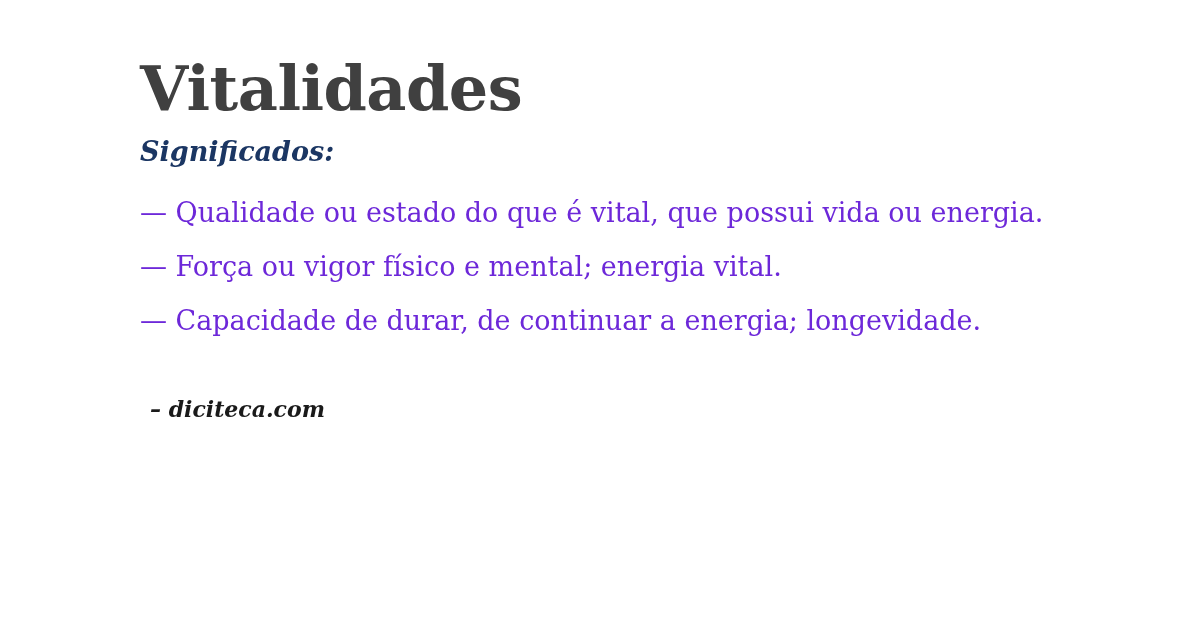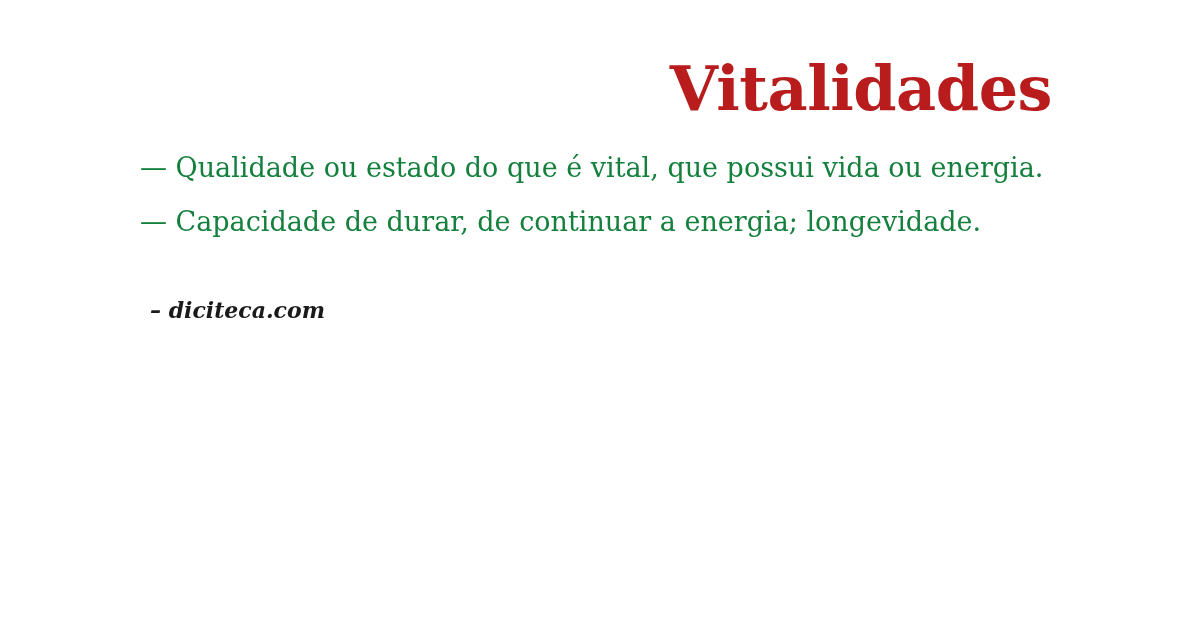--- a/index.html
+++ b/index.html
@@ -28,26 +28,25 @@
     left: 140px;
     top: 0;
     width: 912px;
   }
 
   .entry-title {
     font-family: "DejaVu Serif", "Liberation Serif", serif;
     font-weight: bold;
     font-size: 62px;
     line-height: 1.0;
-    color: #b91c1c;
+    color: #404040;
     margin: 0;
     padding-top: 58px;
     letter-spacing: -0.5px;
     white-space: nowrap;
-    text-align: right;
   }
 
   .meanings-label {
     font-family: "DejaVu Serif", "Liberation Serif", serif;
     font-weight: bold;
     font-style: italic;
     font-size: 27px;
     line-height: 1.0;
     color: #1b3663;
     margin: 0;
@@ -59,21 +58,21 @@
     margin: 0;
     padding: 0;
     padding-top: 30px;
   }
 
   .definition-item {
     font-family: "DejaVu Serif", "Liberation Serif", serif;
     font-weight: normal;
     font-size: 27px;
     line-height: 35px;
-    color: #15803d;
+    color: #6d28d9;
     margin: 0 0 19px 0;
     padding: 0;
     text-align: left;
   }
 
   .definition-item:last-child {
     margin-bottom: 0;
   }
 
   .source-line {
@@ -88,22 +87,24 @@
   }
 </style>
 </head>
 <body>
 
 <div class="card">
   <div class="content">
 
     <h1 class="entry-title">Vitalidades</h1>
 
+    <div class="meanings-label">Significados:</div>
 
     <ul class="definitions">
       <li class="definition-item">— Qualidade ou estado do que é vital, que possui vida ou energia.</li>
+      <li class="definition-item">— Força ou vigor físico e mental; energia vital.</li>
       <li class="definition-item">— Capacidade de durar, de continuar a energia; longevidade.</li>
     </ul>
 
     <div class="source-line">– diciteca.com</div>
 
   </div>
 </div>
 
 </body></html>

